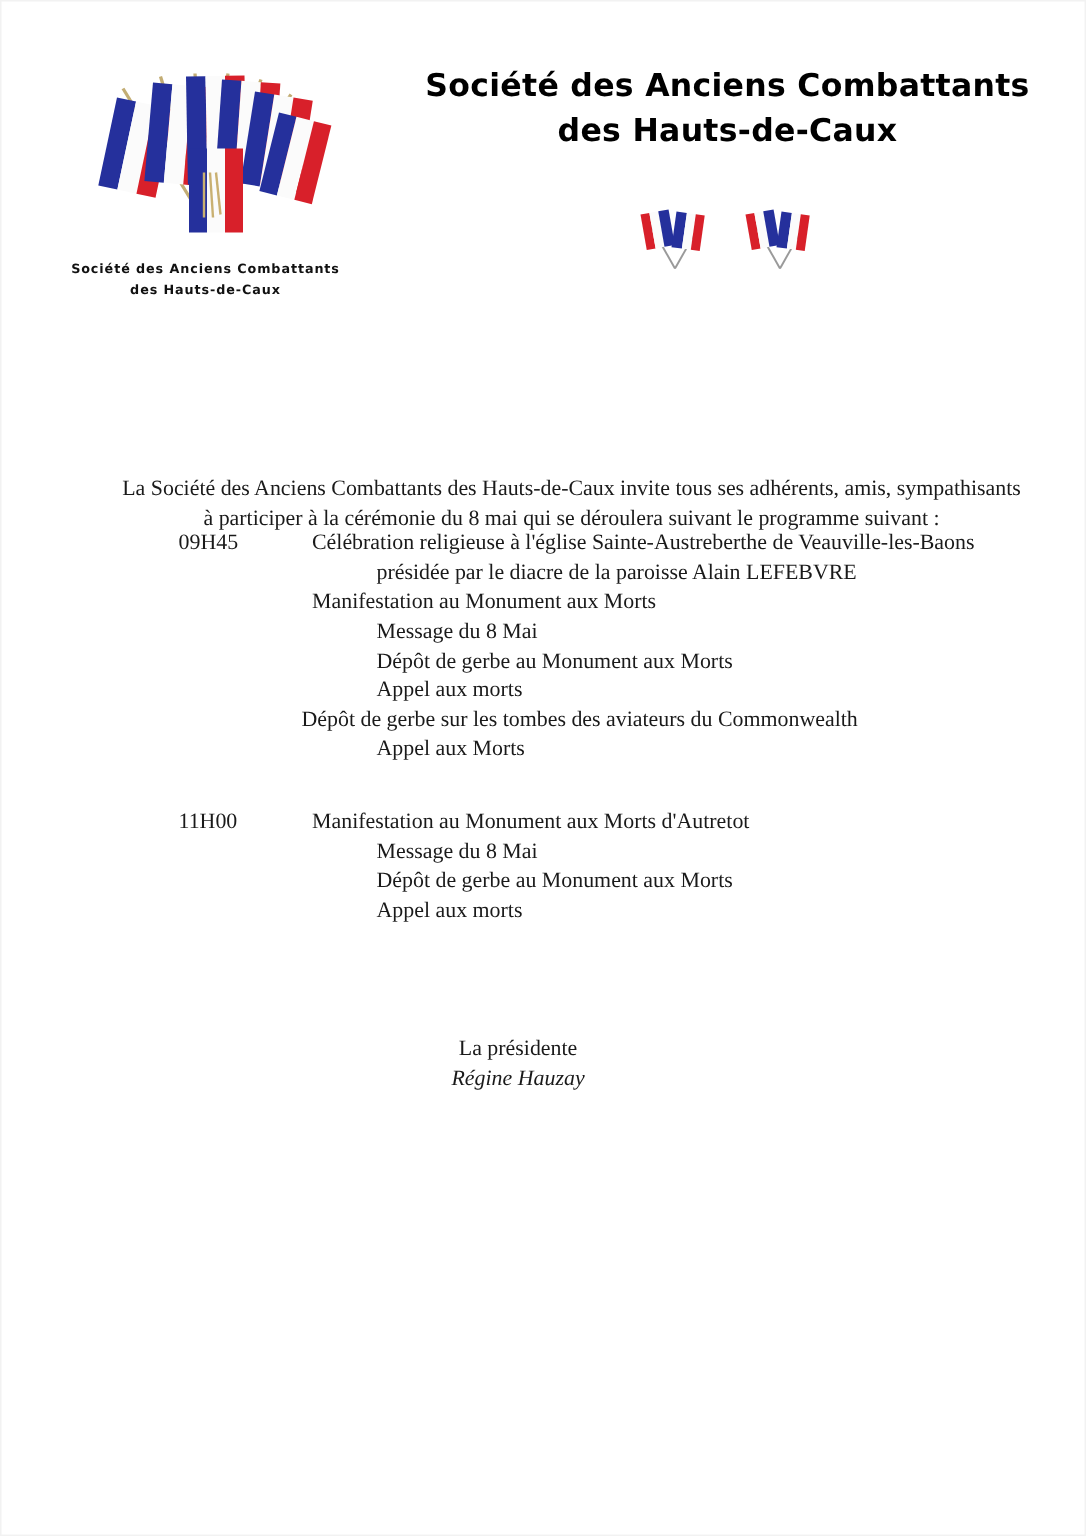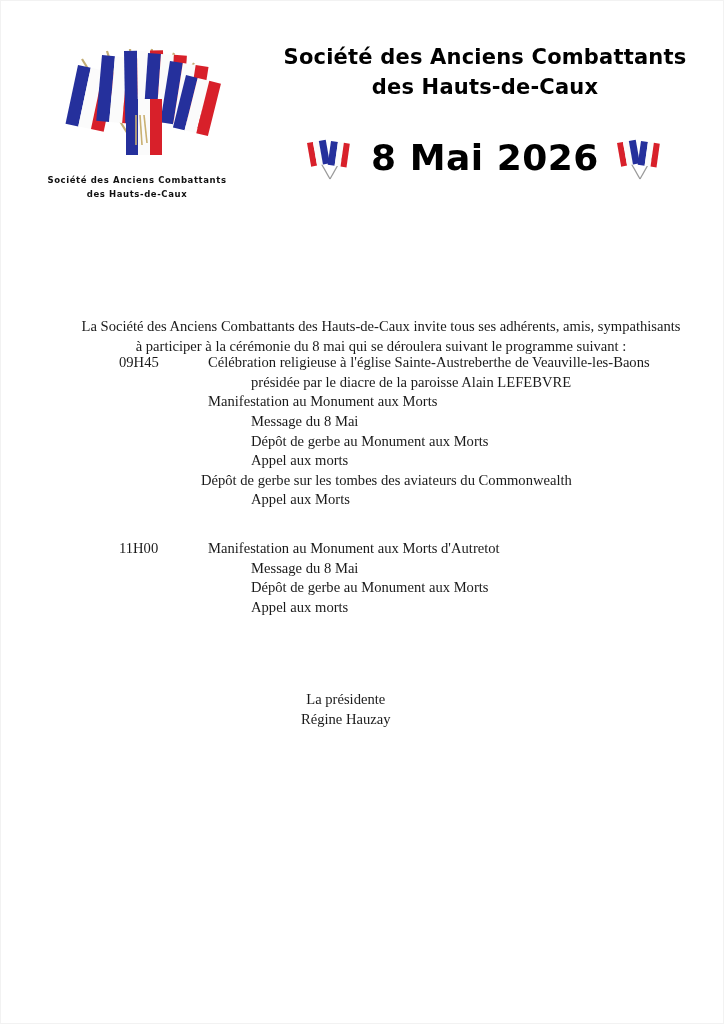--- a/index.html
+++ b/index.html
@@ -130,21 +130,21 @@
     position: absolute;
     left: 300px;
     top: 688px;
     width: 380px;
     display: flex;
     font-size: 14.6px;
     line-height: 1.4;
   }
   .sig-col { text-align: center; }
   .sig-role { display: block; }
-  .sig-name { display: block; }
+  .sig-name { display: block; font-style: italic; }
 </style>
 </head>
 <body>
 
 <div class="page">
 
   <div class="header">
 
     <div class="logo-block">
       <svg class="logo-art" viewBox="0 0 170 132">
@@ -228,21 +228,20 @@
           <rect x="0" y="0" width="6" height="24" fill="#d8202a"></rect>
           <rect x="6" y="0" width="6" height="24" fill="#fbfbfb"></rect>
           <rect x="12" y="0" width="7" height="24" fill="#25309c"></rect>
         </g>
         <g transform="translate(30,6) rotate(8)">
           <rect x="0" y="0" width="7" height="24" fill="#25309c"></rect>
           <rect x="7" y="0" width="6" height="24" fill="#fbfbfb"></rect>
           <rect x="13" y="0" width="6" height="24" fill="#d8202a"></rect>
         </g>
       </svg>
-      <span class="date-text">8 Mai 2026</span>
       <svg class="mini-flags" viewBox="0 0 58 46">
         <line x1="29" y1="44" x2="12" y2="14" stroke="#9a9a9a" stroke-width="1.3"></line>
         <line x1="29" y1="44" x2="46" y2="14" stroke="#9a9a9a" stroke-width="1.3"></line>
         <g transform="translate(6,8) rotate(-10)">
           <rect x="0" y="0" width="6" height="24" fill="#d8202a"></rect>
           <rect x="6" y="0" width="6" height="24" fill="#fbfbfb"></rect>
           <rect x="12" y="0" width="7" height="24" fill="#25309c"></rect>
         </g>
         <g transform="translate(30,6) rotate(8)">
           <rect x="0" y="0" width="7" height="24" fill="#25309c"></rect>

